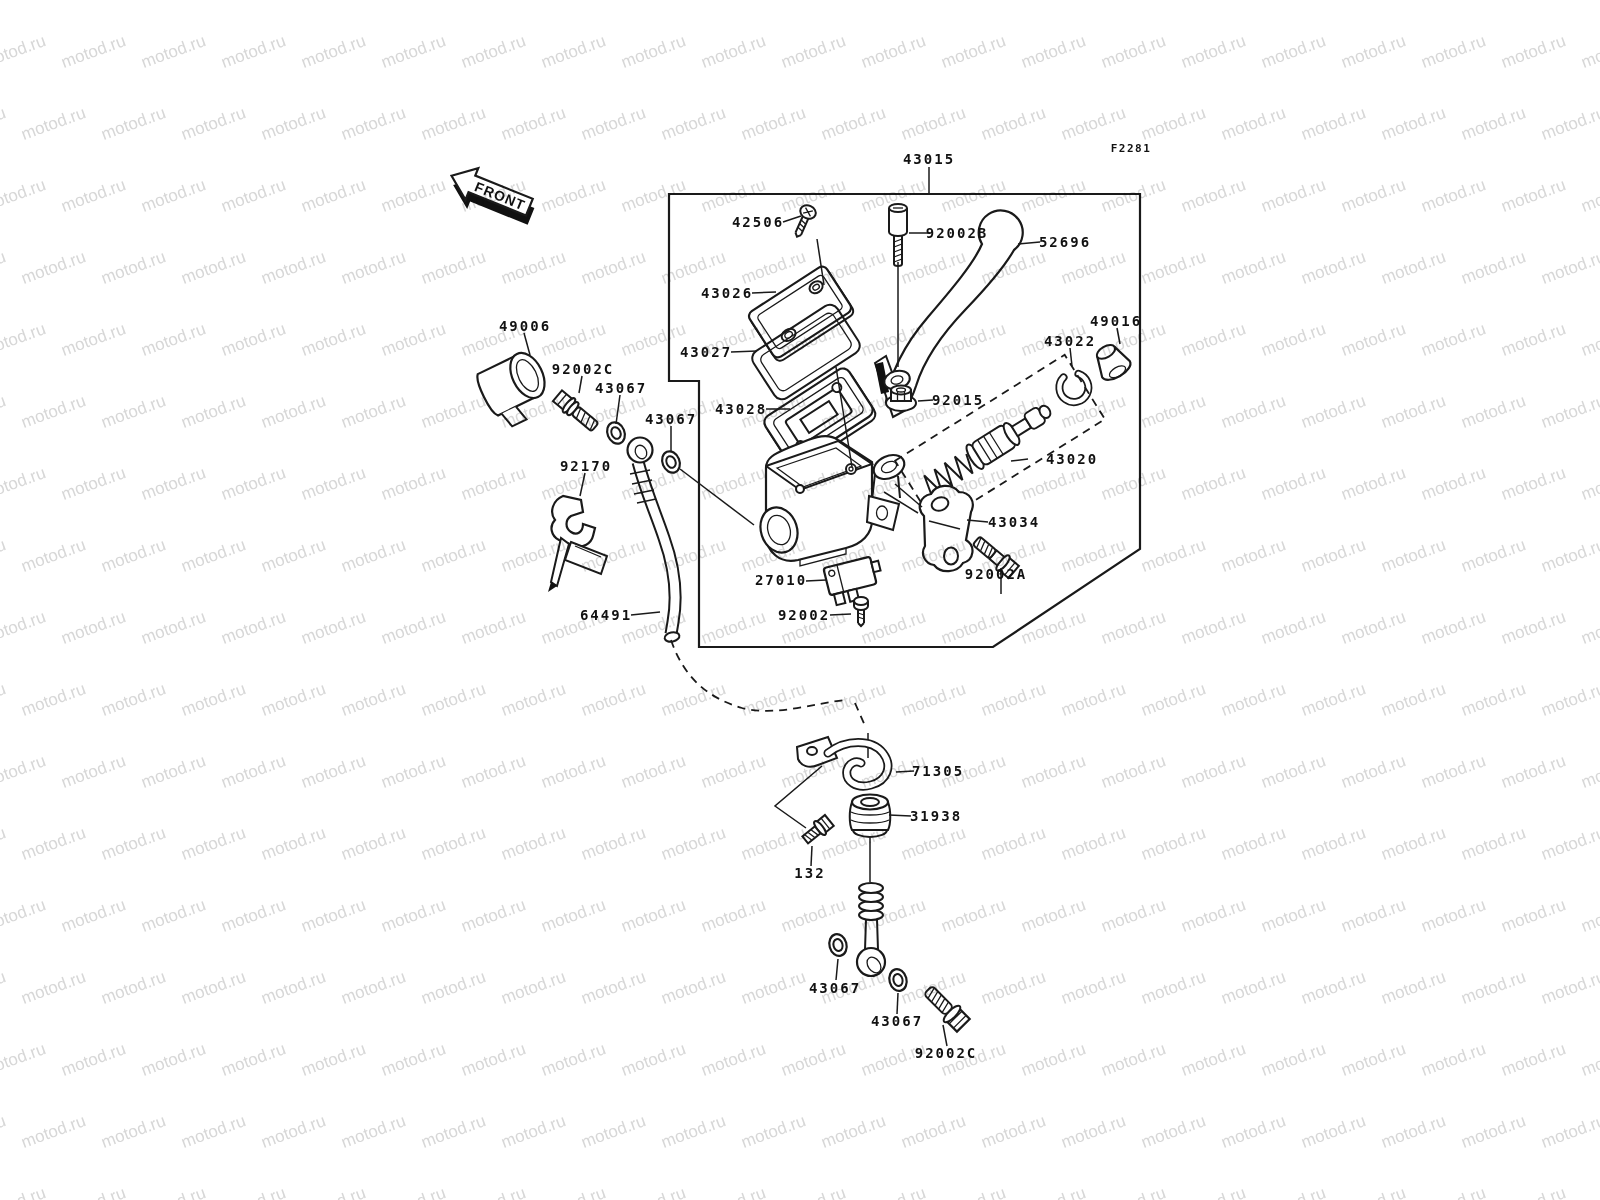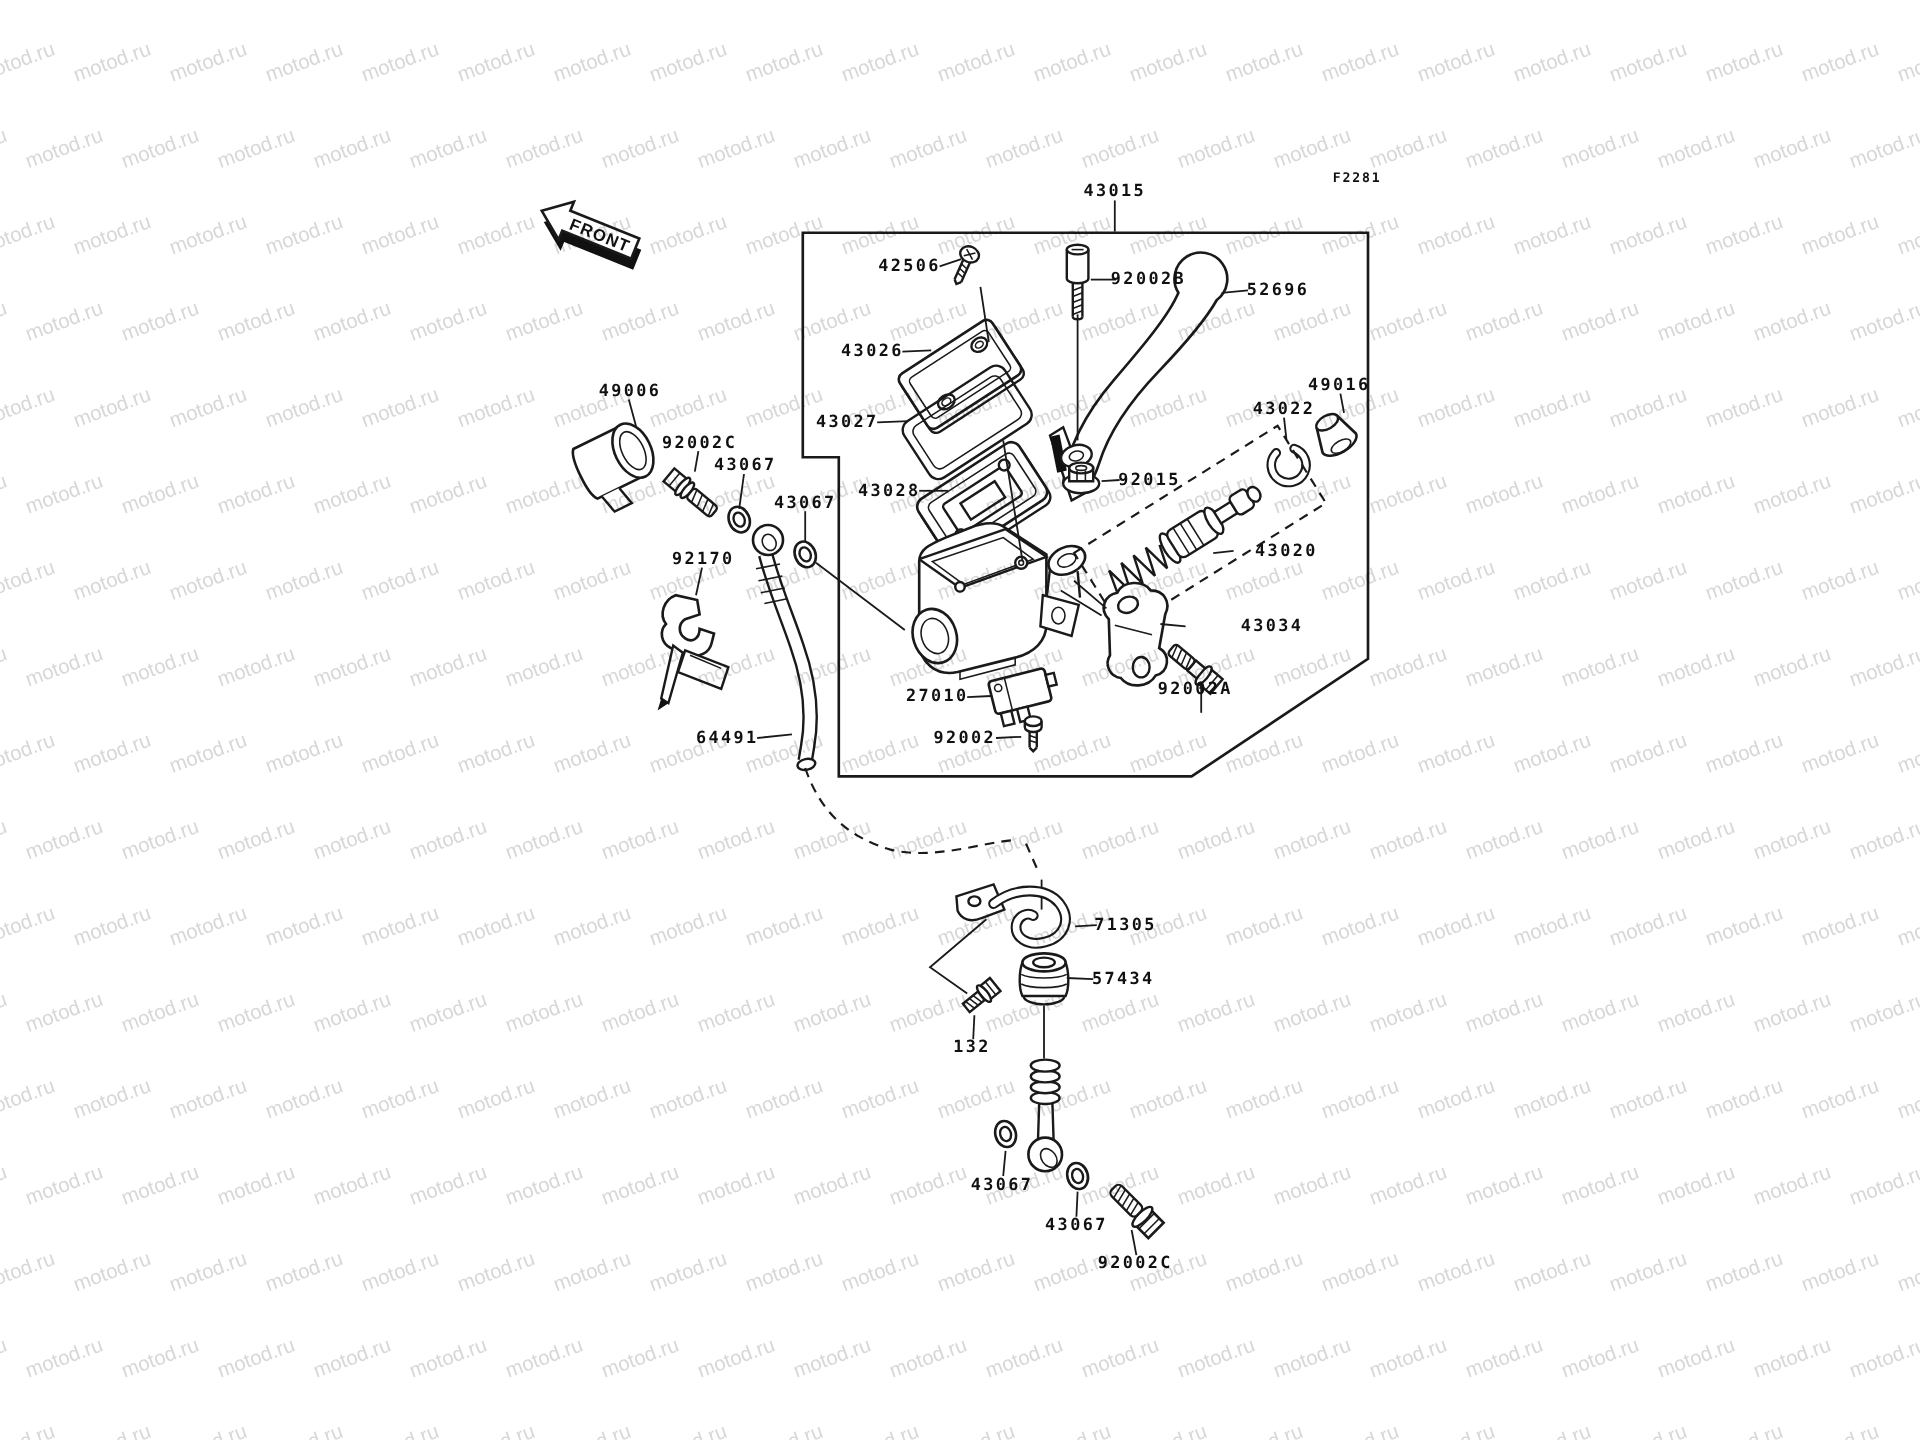--- a/index.html
+++ b/index.html
@@ -317,32 +317,32 @@
 <div class="plabel" style="left:758px;top:222px">42506</div>
 <div class="plabel" style="left:957px;top:233px">92002B</div>
 <div class="plabel" style="left:1065px;top:242px">52696</div>
 <div class="plabel" style="left:727px;top:293px">43026</div>
 <div class="plabel" style="left:706px;top:352px">43027</div>
 <div class="plabel" style="left:741px;top:409px">43028</div>
 <div class="plabel" style="left:958px;top:400px">92015</div>
 <div class="plabel" style="left:1070px;top:341px">43022</div>
 <div class="plabel" style="left:1116px;top:321px">49016</div>
 <div class="plabel" style="left:1072px;top:459px">43020</div>
-<div class="plabel" style="left:1060px;top:522px">43034</div>
+<div class="plabel" style="left:1014px;top:522px">43034</div>
 <div class="plabel" style="left:996px;top:574px">92002A</div>
 <div class="plabel" style="left:781px;top:580px">27010</div>
 <div class="plabel" style="left:804px;top:615px">92002</div>
 <div class="plabel" style="left:525px;top:326px">49006</div>
 <div class="plabel" style="left:583px;top:369px">92002C</div>
 <div class="plabel" style="left:621px;top:388px">43067</div>
 <div class="plabel" style="left:671px;top:419px">43067</div>
 <div class="plabel" style="left:586px;top:466px">92170</div>
 <div class="plabel" style="left:606px;top:615px">64491</div>
 <div class="plabel" style="left:938px;top:771px">71305</div>
-<div class="plabel" style="left:936px;top:816px">57434</div>
+<div class="plabel" style="left:936px;top:816px">31938</div>
 <div class="plabel" style="left:810px;top:873px">132</div>
 <div class="plabel" style="left:835px;top:988px">43067</div>
 <div class="plabel" style="left:897px;top:1021px">43067</div>
 <div class="plabel" style="left:946px;top:1053px">92002C</div>
 
 <div id="wm">
       <span style="color: rgb(215, 215, 215); left: -60px; top: -30px;">motod.ru</span>
       <span style="color: rgb(215, 215, 215); left: 20px; top: -30px;">motod.ru</span>
       <span style="color: rgb(215, 215, 215); left: 100px; top: -30px;">motod.ru</span>
       <span style="color: rgb(215, 215, 215); left: 180px; top: -30px;">motod.ru</span>

